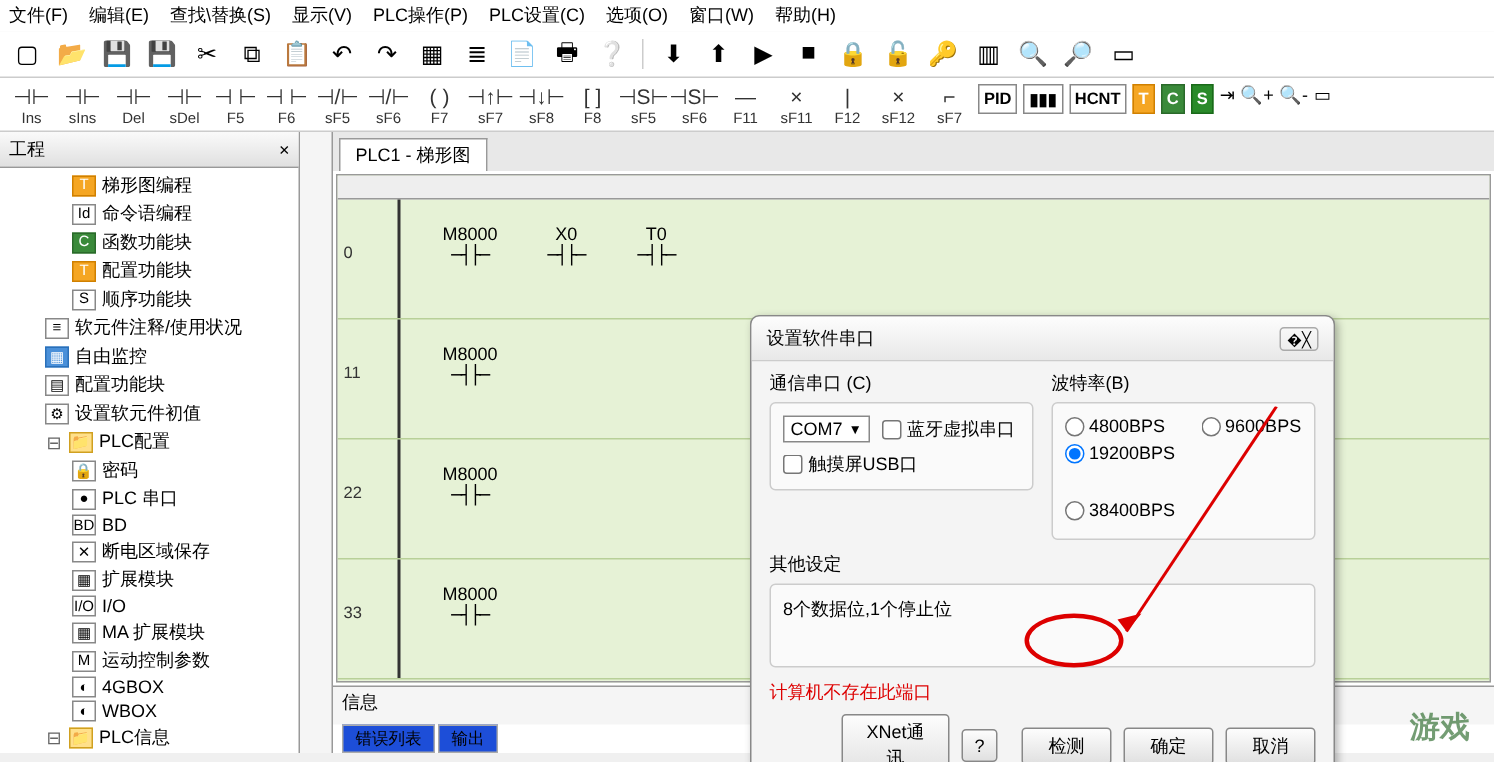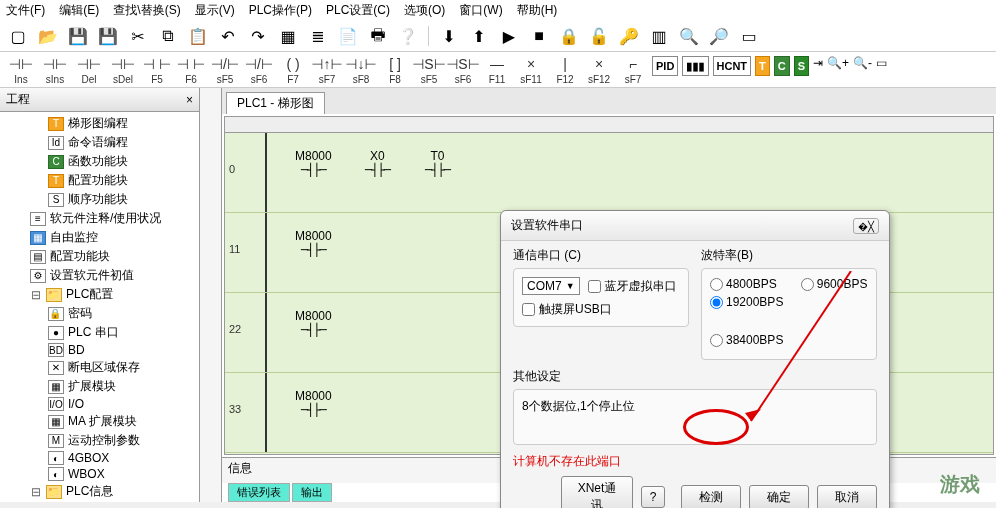--- a/index.html
+++ b/index.html
@@ -44,21 +44,21 @@
 .ladder { flex: 1; background: #e6f2d6; position: relative; overflow: hidden; border: 1px solid #999; margin: 2px; }
 .ladder-ruler { height: 16px; background: #eee; border-bottom: 1px solid #999; }
 .rung { position: relative; height: 80px; border-bottom: 1px solid #b8d098; }
 .rung .rnum { position: absolute; left: 4px; top: 30px; font-size: 11px; color: #333; }
 .rung .bus { position: absolute; left: 40px; top: 0; bottom: 0; width: 2px; background: #333; }
 .contact { position: absolute; display: flex; flex-direction: column; align-items: center; font-size: 11px; }
 .contact .sym { font-family: monospace; letter-spacing: -1px; }
 .info-panel { height: 26px; border-top: 1px solid #999; background: #f5f5f5; }
 .info-panel .ititle { padding: 2px 6px; }
 .info-tabs { display: flex; gap: 2px; padding: 0 6px; }
-.info-tabs span { padding: 1px 8px; border: 1px solid #aaa; background: #5eead4; cursor: pointer; font-size: 11px; }
+.info-tabs span { padding: 1px 8px; border: 1px solid #aaa; background: #1d4ed8; cursor: pointer; font-size: 11px; }
 
 .dialog { position: absolute; left: 500px; top: 210px; width: 390px; background: #f4f4f4; border: 1px solid #888; box-shadow: 2px 2px 6px rgba(0,0,0,0.3); border-radius: 6px; }
 .dlg-title { display: flex; justify-content: space-between; align-items: center; padding: 6px 10px; background: linear-gradient(#fdfdfd,#e8e8e8); border-bottom: 1px solid #ccc; border-radius: 6px 6px 0 0; }
 .dlg-title .close { cursor: pointer; padding: 0 4px; border: 1px solid #aaa; border-radius: 3px; font-size: 10px; }
 .dlg-body { padding: 6px 12px 10px 12px; }
 .dlg-cols { display: flex; gap: 12px; }
 .dlg-group { flex: 1; }
 .dlg-group .gtitle { margin-bottom: 4px; }
 .dlg-group .gbox { border: 1px solid #ccc; border-radius: 4px; padding: 8px; background: #fafafa; min-height: 56px; }
 .radio-row { display: flex; gap: 24px; flex-wrap: wrap; margin-bottom: 4px; }

